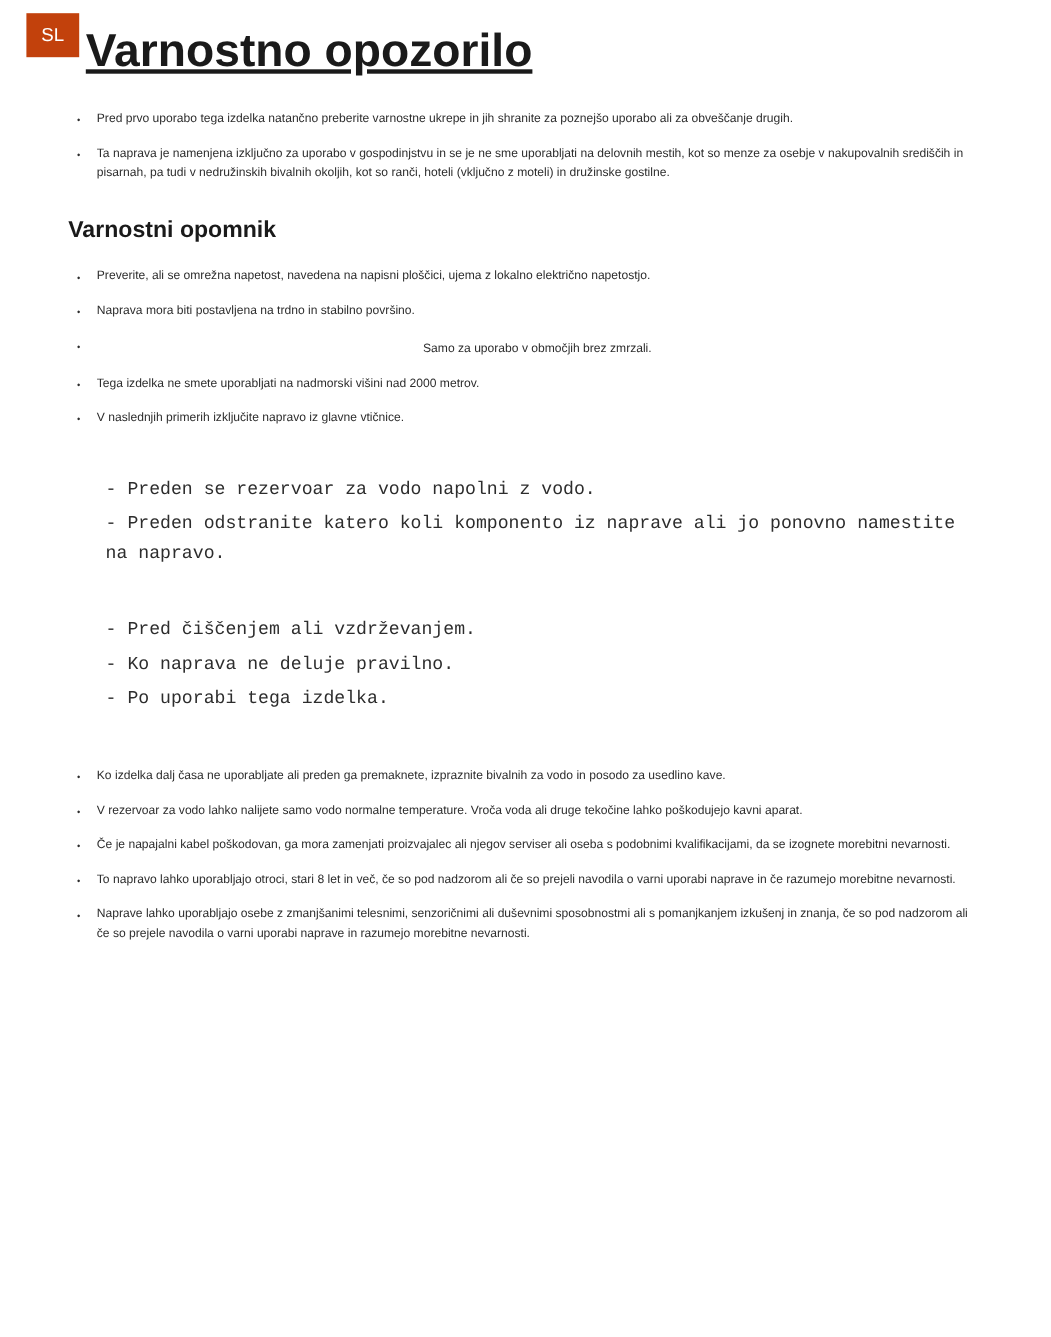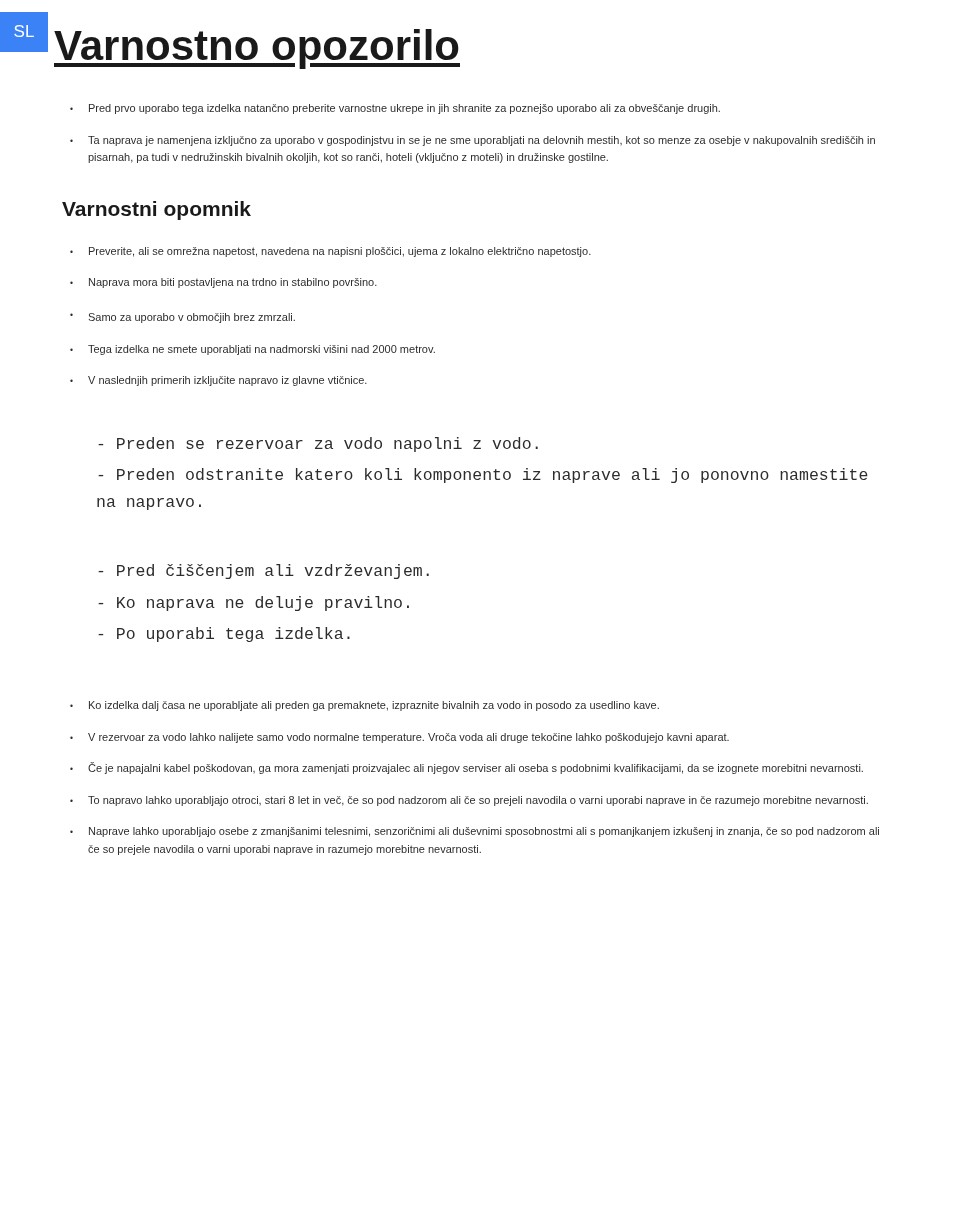--- a/index.html
+++ b/index.html
@@ -6,24 +6,24 @@
   html, body { background: #ffffff; }
   body {
     width: 955px;
     min-height: 1215px;
     font-family: "Liberation Sans", sans-serif;
     color: #2d2d2d;
     -webkit-font-smoothing: antialiased;
   }
   .header { display: flex; align-items: flex-start; }
   .lang-tag {
-    margin: 12px 0 0 0;
+    margin: 12px 0 0 24px;
     width: 48px;
     height: 40px;
-    background: #3b82f6;
+    background: #c2410c;
     color: #ffffff;
     font-size: 17px;
     display: flex;
     align-items: center;
     justify-content: center;
     flex: 0 0 auto;
   }
   .title {
     margin: 22px 12px 0 6px;
     font-size: 42px;
@@ -48,20 +48,21 @@
     top: 1px;
     font-size: 0.78em;
     line-height: 2;
     color: #2d2d2d;
   }
   li.small {
     font-size: 13.5px;
     line-height: 1.55;
     padding-top: 3px;
     margin-bottom: 16px;
+    text-align: center;
   }
   .intro { margin-top: 30px; }
 
   h2.section-heading {
     font-size: 21px;
     font-weight: bold;
     color: #1a1a1a;
     margin: 30px 0 22px 0;
   }
 

